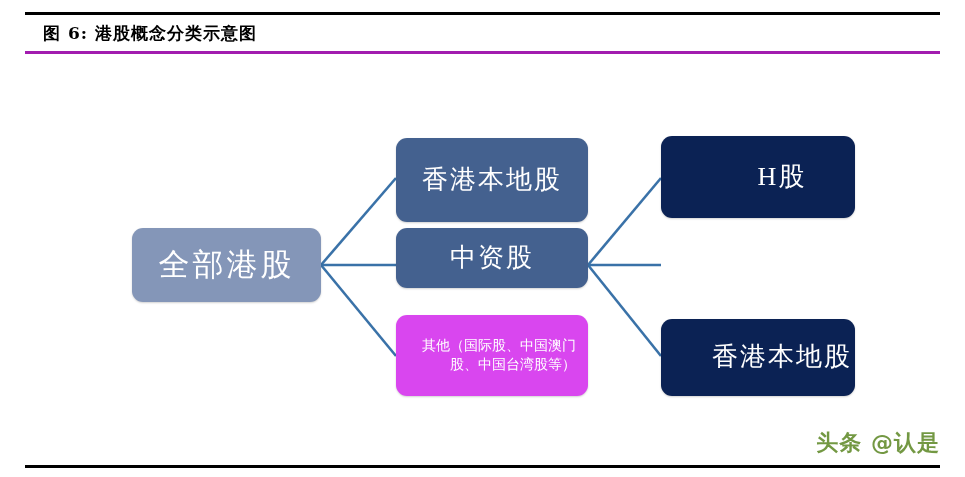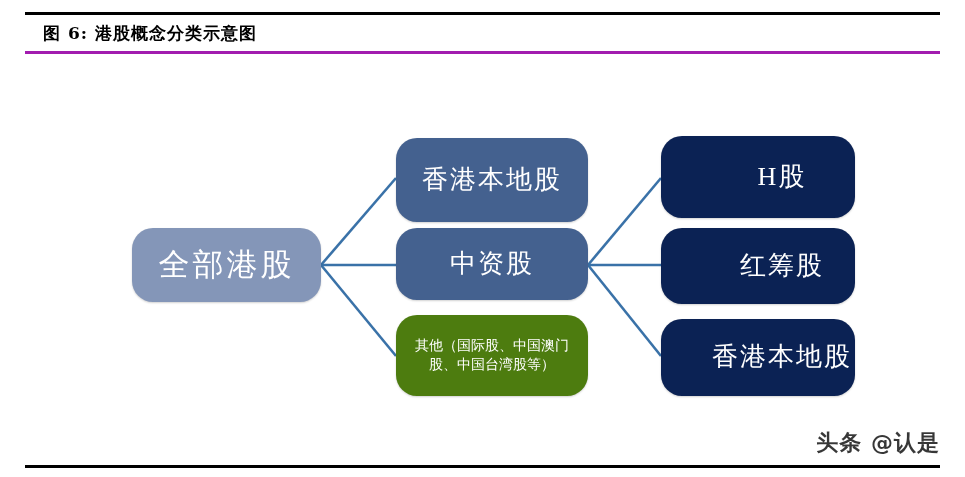--- a/index.html
+++ b/index.html
@@ -62,21 +62,21 @@
     left: 0;
     top: 0;
     width: 965px;
     height: 477px;
     pointer-events: none;
   }
 
   .node {
     position: absolute;
     box-sizing: border-box;
-    border-radius: 21px;
+    border-radius: 11px;
     display: flex;
     align-items: center;
     justify-content: center;
     text-align: center;
     color: #ffffff;
     font-family: "Liberation Serif", "DejaVu Serif", serif;
     line-height: 1.18;
     box-shadow: 0 1px 2px rgba(0,0,0,0.18);
   }
 
@@ -84,42 +84,43 @@
     background: #8496b8;
     font-size: 31px;
     letter-spacing: 3px;
   }
   .node-mid {
     background: #44618f;
     font-size: 26px;
     letter-spacing: 2px;
   }
   .node-mid-small {
-    background: #4d7c0f;
+    background: #d946ef;
     font-size: 14px;
     letter-spacing: 0px;
     padding: 10px 12px;
     line-height: 1.35;
+    text-align: right;
   }
   .node-leaf {
     background: #0b2254;
     font-size: 26px;
     letter-spacing: 2px;
     padding-left: 48px;
   }
 
   
   #watermark {
     position: absolute;
     right: 25px;
     top: 428px;
     font-family: "DejaVu Sans", "Liberation Sans", sans-serif;
     font-size: 22px;
     font-weight: bold;
-    color: #000000;
+    color: #4d7c0f;
     opacity: 0.78;
     letter-spacing: 1px;
     white-space: nowrap;
   }
 </style>
 </head>
 <body>
 
 <div id="caption-block">
   <div id="caption-text">图 6:  港股概念分类示意图</div>
@@ -139,35 +140,32 @@
   </svg>
 
   <div class="node node-root" style="left:132px; top:228px; width:189px; height:74px;">
     <span>全部港股</span>
   </div>
 
   <div class="node node-mid" style="left:396px; top:138px; width:192px; height:84px;">
     <span>香港本地股</span>
   </div>
 
-  <div class="node node-mid" style="left:396px; top:228px; width:192px; height:72px;">
+  <div class="node node-mid" style="left:396px; top:228px; width:192px; height:60px;">
     <span>中资股</span>
   </div>
 
   <div class="node node-mid-small" style="left:396px; top:315px; width:192px; height:81px;">
     <span>其他（国际股、中国澳门股、中国台湾股等）</span>
   </div>
 
   <div class="node node-leaf" style="left:661px; top:136px; width:194px; height:82px;">
     <span>H股</span>
   </div>
 
-  <div class="node node-leaf" style="left:661px; top:228px; width:194px; height:76px;">
-    <span>红筹股</span>
-  </div>
 
   <div class="node node-leaf" style="left:661px; top:319px; width:194px; height:77px;">
     <span>香港本地股</span>
   </div>
 
 </div>
 
 <div id="watermark">头条 @认是</div>
 
 <div id="bottom-rule"></div>

